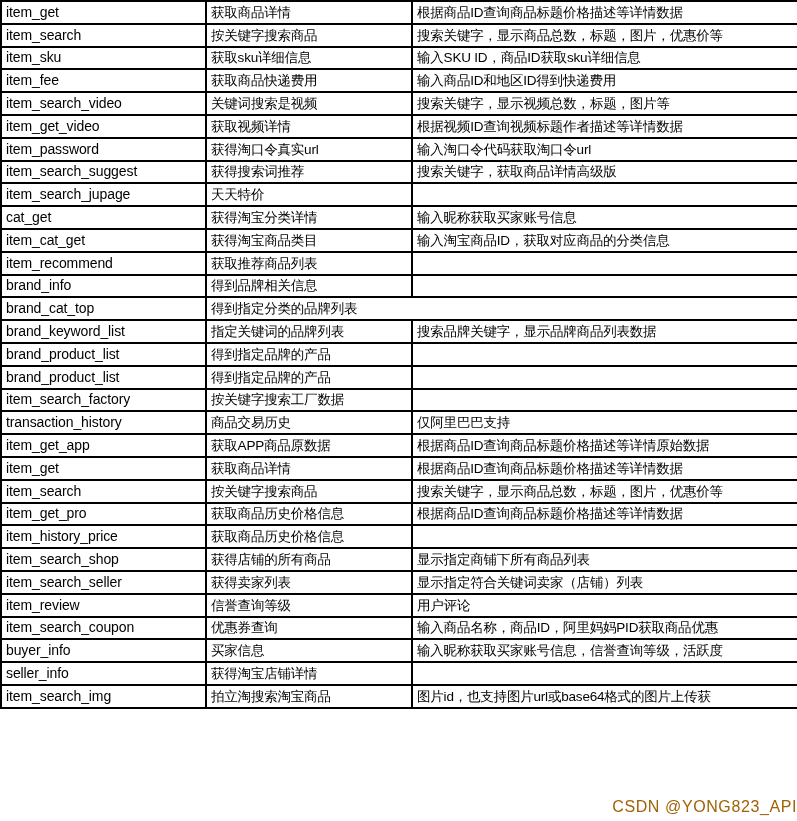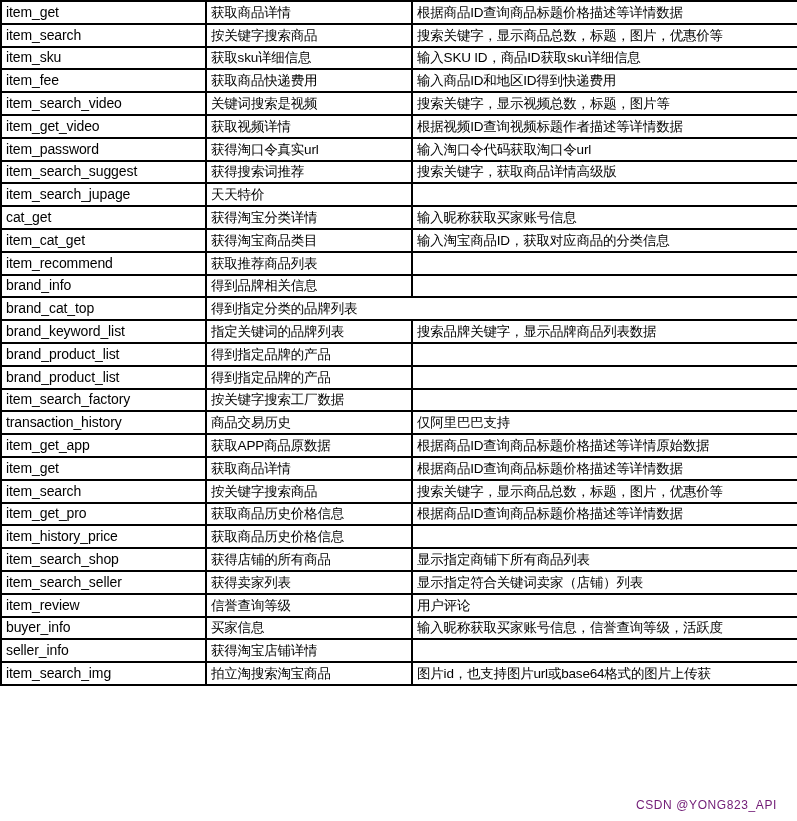--- a/index.html
+++ b/index.html
@@ -41,24 +41,24 @@
   #api-table td.name-cell {
     font-size: 14px;
     letter-spacing: -0.1px;
   }
   #api-table td.cn {
     font-size: 13.5px;
     letter-spacing: -0.2px;
   }
   .watermark {
     position: absolute;
-    right: 20px;
+    right: 0;
     top: 798px;
-    font-size: 12px;
-    color: #701a75;
+    font-size: 16px;
+    color: #a16207;
     letter-spacing: 0.6px;
     font-family: "Liberation Sans", "DejaVu Sans", sans-serif;
     pointer-events: none;
     user-select: none;
     white-space: nowrap;
   }
 </style>
 </head>
 <body>
 
@@ -197,20 +197,25 @@
         <td class="name-cell">item_search_seller</td>
         <td class="cn">获得卖家列表</td>
         <td class="cn">显示指定符合关键词卖家（店铺）列表</td>
       </tr>
       <tr>
         <td class="name-cell">item_review</td>
         <td class="cn">信誉查询等级</td>
         <td class="cn">用户评论</td>
       </tr>
       <tr>
+        <td class="name-cell">item_search_coupon</td>
+        <td class="cn">优惠券查询</td>
+        <td class="cn">输入商品名称，商品ID，阿里妈妈PID获取商品优惠</td>
+      </tr>
+      <tr>
         <td class="name-cell">buyer_info</td>
         <td class="cn">买家信息</td>
         <td class="cn">输入昵称获取买家账号信息，信誉查询等级，活跃度</td>
       </tr>
       <tr>
         <td class="name-cell">seller_info</td>
         <td class="cn">获得淘宝店铺详情</td>
         <td class="cn"></td>
       </tr>
       <tr>

